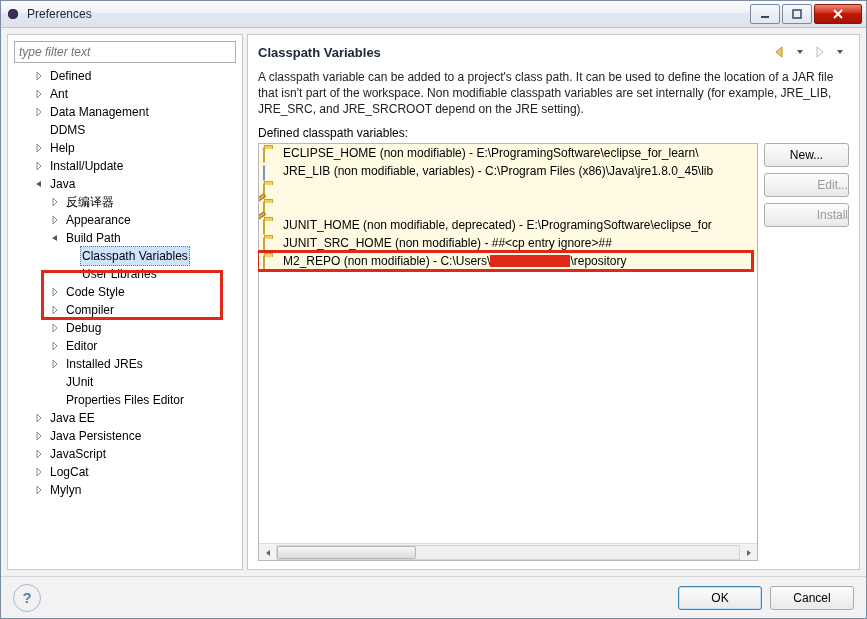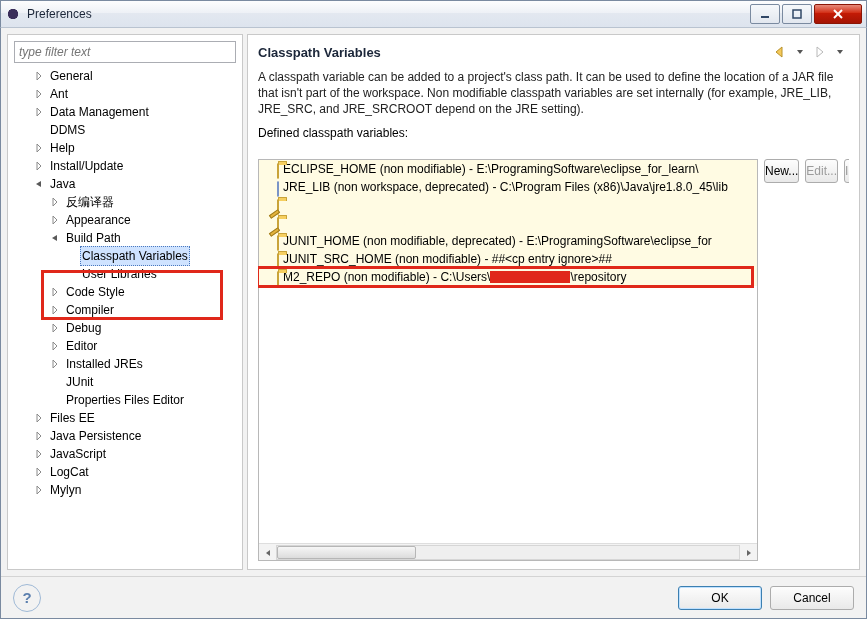--- a/index.html
+++ b/index.html
@@ -40,28 +40,28 @@
   .indent3 { padding-left:54px; }
   .redbox1 { position:absolute; border:3px solid #e0281a; pointer-events:none; }
 
   
   .rightpane { flex:1; background:#fff; border:1px solid #c9c9c9; display:flex; flex-direction:column; padding:8px 10px 8px 10px; position:relative; overflow:hidden; }
   .rhdr { display:flex; align-items:center; margin-bottom:8px; }
   .rhdr h1 { font-size:13px; font-weight:bold; margin:0; flex:1; color:#1b2639; }
   .navarrows { display:flex; align-items:center; gap:2px; }
   .navbtn { width:18px; height:18px; display:flex; align-items:center; justify-content:center; }
   .desc { color:#222; line-height:1.35; margin-bottom:8px; }
-  .listlabel { margin-bottom:19px; }
+  .listlabel { margin-bottom:3px; }
 
   .listarea { display:flex; gap:6px; flex:1; overflow:hidden; }
   .varlist { flex:1; border:1px solid #b8b8b8; background:#fff; position:relative; display:flex; flex-direction:column; }
   .varitems { flex:1; overflow:hidden; }
   .row { height:18px; line-height:18px; padding-left:4px; white-space:nowrap; display:flex; align-items:center; gap:4px; background:#fffbe3; }
   .ficon { width:16px; height:14px; display:inline-block; }
-  .btncol { width:85px; display:flex; gap:6px; }
+  .btncol { width:85px; display:flex; flex-direction:column; gap:6px; }
   .btn { height:24px; border:1px solid #acacac; background:linear-gradient(#fdfdfd,#e9e9e9); border-radius:3px; text-align:center; line-height:22px; }
   .btn.disabled { color:#9b9b9b;text-align:right; }
   .btn.default { border:1px solid #3c7fb1; box-shadow:0 0 0 1px #bfe1ff inset; }
 
   .hscroll { height:17px; border-top:1px solid #dedede; background:#f3f3f3; display:flex; align-items:center; }
   .hscroll .track { flex:1; height:15px; background:#efefef; border:1px solid #d6d6d6; margin:0 17px; position:relative; }
   .hscroll .thumb { position:absolute; left:0; top:0; height:13px; width:30%; background:linear-gradient(#f6f6f6,#dcdcdc); border:1px solid #b6b6b6; border-radius:2px; }
   .hscroll .arrow { width:17px; height:15px; display:flex; align-items:center; justify-content:center; position:absolute; top:1px; }
   .hscroll .arrow.left { left:0; }
   .hscroll .arrow.right { right:0; }
@@ -117,21 +117,21 @@
         <div class="filter">
           <input type="text" placeholder="type filter text" style="">
         </div>
         <div class="tree" id="tree">
             <div class="node indent1">
               <span class="twisty">
                 <svg width="10" height="10">
                   <path d="M3 1 L7 5 L3 9 Z" fill="none" stroke="#8a8a8a"></path>
                 </svg>
               </span>
-              <span class="label">General</span>
+              <span class="label">Defined</span>
             </div>
             <div class="node indent1">
               <span class="twisty">
                 <svg width="10" height="10">
                   <path d="M3 1 L7 5 L3 9 Z" fill="none" stroke="#8a8a8a"></path>
                 </svg>
               </span>
               <span class="label">Ant</span>
             </div>
             <div class="node indent1">
@@ -249,21 +249,21 @@
             <div class="node indent2">
               <span class="twisty"></span>
               <span class="label">Properties Files Editor</span>
             </div>
             <div class="node indent1">
               <span class="twisty">
                 <svg width="10" height="10">
                   <path d="M3 1 L7 5 L3 9 Z" fill="none" stroke="#8a8a8a"></path>
                 </svg>
               </span>
-              <span class="label">Files EE</span>
+              <span class="label">Java EE</span>
             </div>
             <div class="node indent1">
               <span class="twisty">
                 <svg width="10" height="10">
                   <path d="M3 1 L7 5 L3 9 Z" fill="none" stroke="#8a8a8a"></path>
                 </svg>
               </span>
               <span class="label">Java Persistence</span>
             </div>
             <div class="node indent1">
@@ -319,29 +319,29 @@
             <svg width="8" height="8">
                 <path d="M1 2 L7 2 L4 6 Z" fill="#555"></path>
               </svg>
           </div>
         </div>
       </div>
       <div class="desc">A classpath variable can be added to a project's class path. It can be used to define the location of a JAR file that isn't part of the workspace. Non modifiable classpath variables are set internally (for example, JRE_LIB, JRE_SRC, and JRE_SRCROOT depend on the JRE setting).</div>
       <div class="listlabel">Defined classpath variables:</div>
 
       <div class="listarea">
-        <div class="varlist" style="position:relative;text-align:right;">
+        <div class="varlist" style="position:relative;">
           <div class="varitems" id="varitems">
               <div class="row">
                 <span class="ficon"><span class="folder"></span></span>
                 <span>ECLIPSE_HOME (non modifiable) - E:\ProgramingSoftware\eclipse_for_learn\</span>
               </div>
               <div class="row">
                 <span class="ficon"><span class="jar"></span></span>
-                <span>JRE_LIB (non workspace, deprecated) - C:\Program Files (x86)\Java\jre1.8.0_45\lib</span>
+                <span>JRE_LIB (non modifiable, variables) - C:\Program Files (x86)\Java\jre1.8.0_45\lib</span>
               </div>
               <div class="row">
                 <span class="ficon"><span class="folder pencil"></span></span>
               </div>
               <div class="row">
                 <span class="ficon"><span class="folder pencil"></span></span>
               </div>
               <div class="row">
                 <span class="ficon"><span class="folder"></span></span>
                 <span>JUNIT_HOME (non modifiable, deprecated) - E:\ProgramingSoftware\eclipse_for</span>

